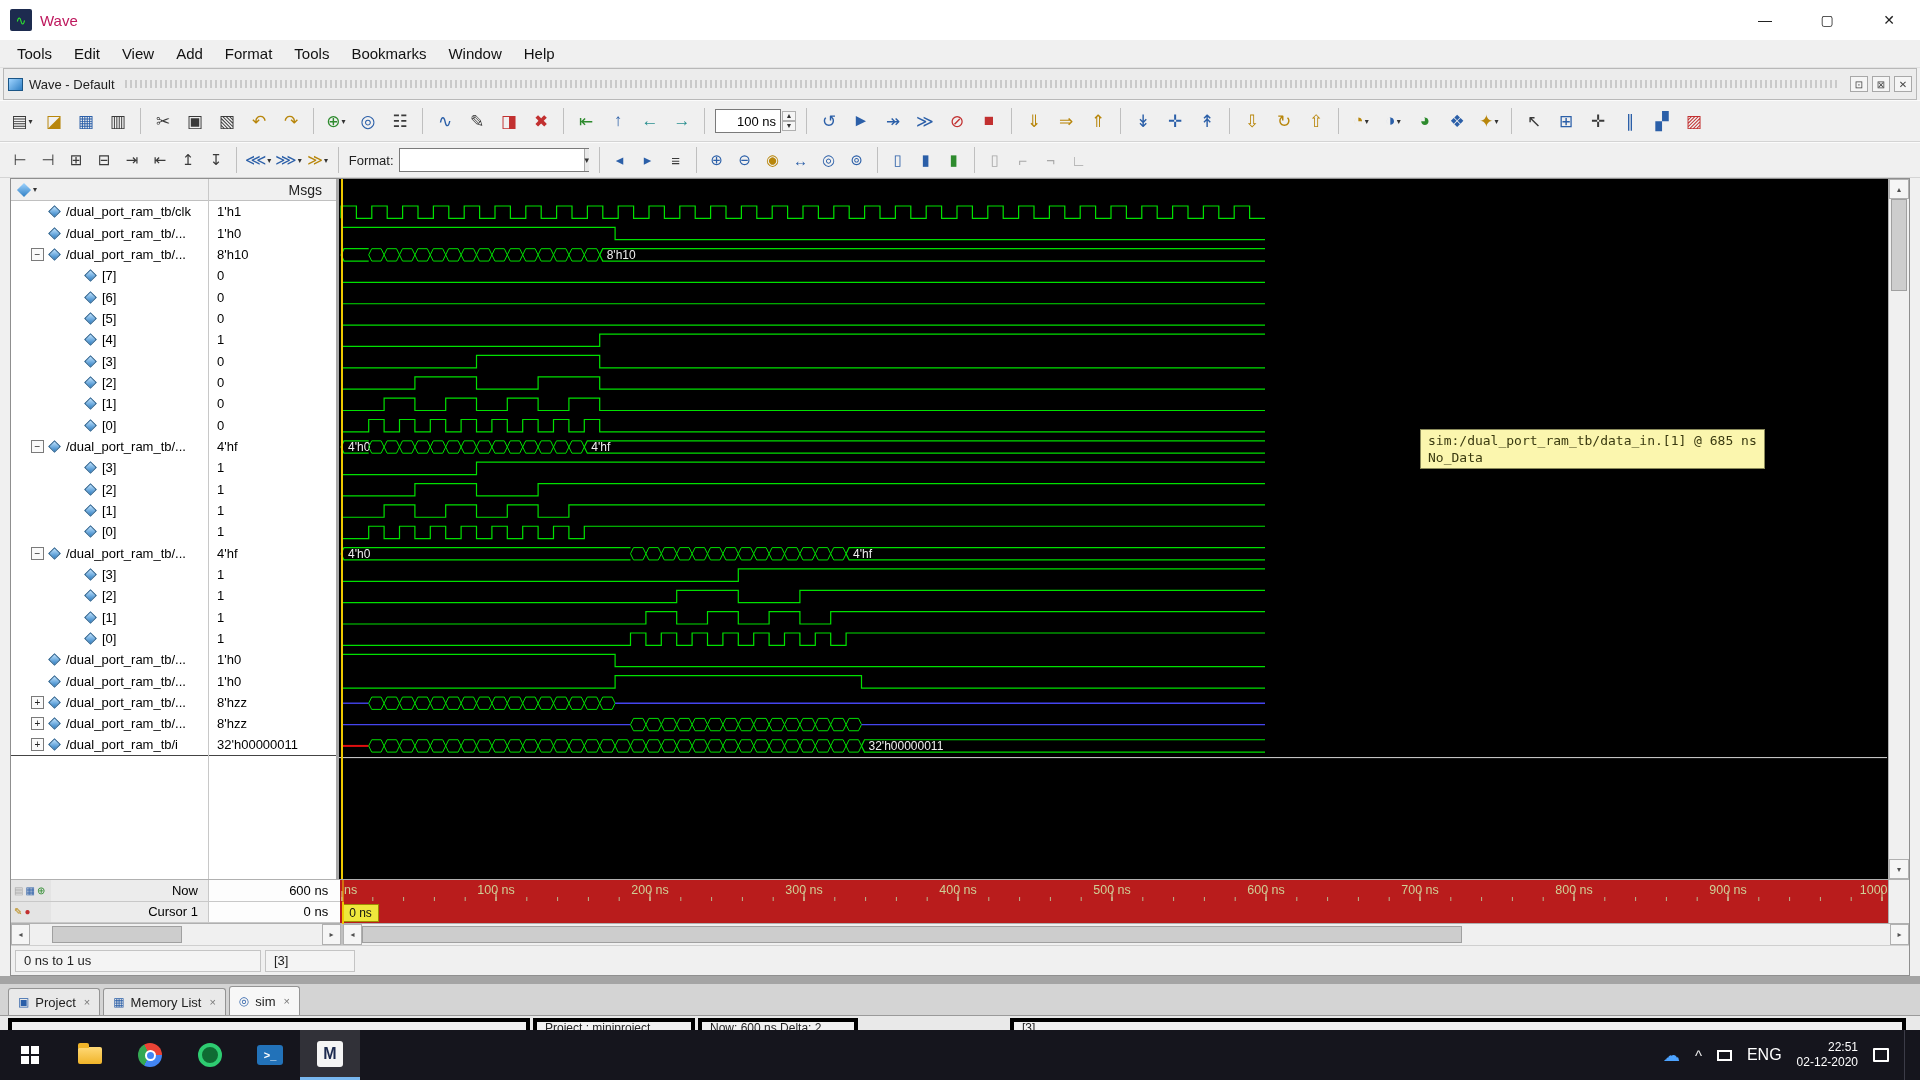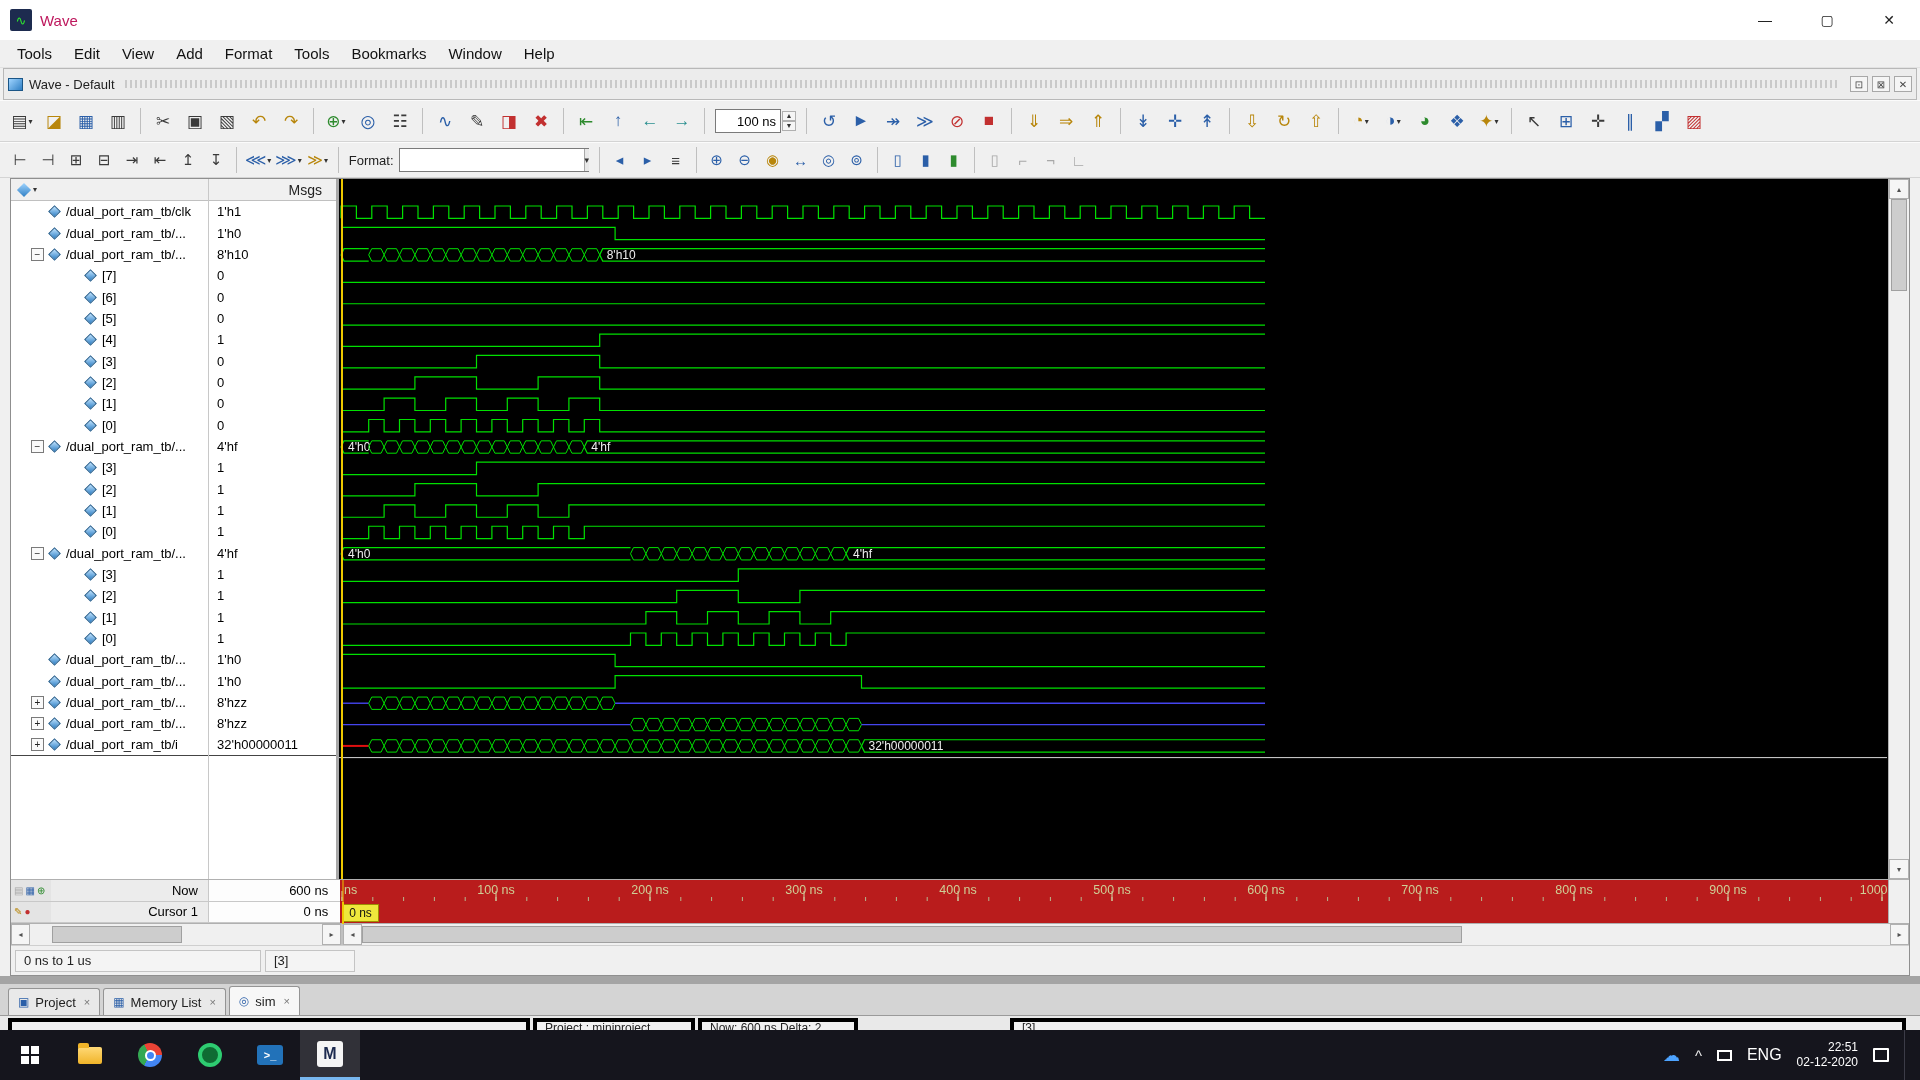--- a/index.html
+++ b/index.html
@@ -690,20 +690,24 @@
           <path d="M291.5,523.575L294.5,529.75L303.9,529.75L306.9,523.575M306.9,523.575L309.9,529.75L319.3,529.75L322.3,523.575M322.3,523.575L325.3,529.75L334.7,529.75L337.7,523.575M337.7,523.575L340.7,529.75L350.1,529.75L353.1,523.575M353.1,523.575L356.1,529.75L365.5,529.75L368.5,523.575M368.5,523.575L371.5,529.75L380.9,529.75L383.9,523.575M383.9,523.575L386.9,529.75L396.3,529.75L399.3,523.575M399.3,523.575L402.3,529.75L411.7,529.75L414.7,523.575M414.7,523.575L417.7,529.75L427.1,529.75L430.1,523.575M430.1,523.575L433.1,529.75L442.5,529.75L445.5,523.575M445.5,523.575L448.5,529.75L457.9,529.75L460.9,523.575M460.9,523.575L463.9,529.75L473.3,529.75L476.3,523.575M476.3,523.575L479.3,529.75L488.7,529.75L491.7,523.575M491.7,523.575L494.7,529.75L504.1,529.75L507.1,523.575M507.1,523.575L510.1,529.75L519.5,529.75L522.5,523.575" stroke="#00e000" fill="none" stroke-width="1"></path>
           <path d="M522.5,523.575L926,523.575" stroke="#4545ee" fill="none" stroke-width="1.4"></path>
           <path d="M2,544.925L29.7,544.925" stroke="#e01010" fill="none" stroke-width="2"></path>
           <path d="M29.7,544.925L32.7,538.75L42.1,538.75L45.1,544.925M45.1,544.925L48.1,538.75L57.5,538.75L60.5,544.925M60.5,544.925L63.5,538.75L72.9,538.75L75.9,544.925M75.9,544.925L78.9,538.75L88.3,538.75L91.3,544.925M91.3,544.925L94.3,538.75L103.7,538.75L106.7,544.925M106.7,544.925L109.7,538.75L119.1,538.75L122.1,544.925M122.1,544.925L125.1,538.75L134.5,538.75L137.5,544.925M137.5,544.925L140.5,538.75L149.9,538.75L152.9,544.925M152.9,544.925L155.9,538.75L165.3,538.75L168.3,544.925M168.3,544.925L171.3,538.75L180.7,538.75L183.7,544.925M183.7,544.925L186.7,538.75L196.1,538.75L199.1,544.925M199.1,544.925L202.1,538.75L211.5,538.75L214.5,544.925M214.5,544.925L217.5,538.75L226.9,538.75L229.9,544.925M229.9,544.925L232.9,538.75L242.3,538.75L245.3,544.925M245.3,544.925L248.3,538.75L257.7,538.75L260.7,544.925M260.7,544.925L263.7,538.75L273.1,538.75L276.1,544.925M276.1,544.925L279.1,538.75L288.5,538.75L291.5,544.925M291.5,544.925L294.5,538.75L303.9,538.75L306.9,544.925M306.9,544.925L309.9,538.75L319.3,538.75L322.3,544.925M322.3,544.925L325.3,538.75L334.7,538.75L337.7,544.925M337.7,544.925L340.7,538.75L350.1,538.75L353.1,544.925M353.1,544.925L356.1,538.75L365.5,538.75L368.5,544.925M368.5,544.925L371.5,538.75L380.9,538.75L383.9,544.925M383.9,544.925L386.9,538.75L396.3,538.75L399.3,544.925M399.3,544.925L402.3,538.75L411.7,538.75L414.7,544.925M414.7,544.925L417.7,538.75L427.1,538.75L430.1,544.925M430.1,544.925L433.1,538.75L442.5,538.75L445.5,544.925M445.5,544.925L448.5,538.75L457.9,538.75L460.9,544.925M460.9,544.925L463.9,538.75L473.3,538.75L476.3,544.925M476.3,544.925L479.3,538.75L488.7,538.75L491.7,544.925M491.7,544.925L494.7,538.75L504.1,538.75L507.1,544.925M507.1,544.925L510.1,538.75L519.5,538.75L522.5,544.925" stroke="#00e000" fill="none" stroke-width="1"></path>
           <path d="M29.7,544.925L32.7,551.1L42.1,551.1L45.1,544.925M45.1,544.925L48.1,551.1L57.5,551.1L60.5,544.925M60.5,544.925L63.5,551.1L72.9,551.1L75.9,544.925M75.9,544.925L78.9,551.1L88.3,551.1L91.3,544.925M91.3,544.925L94.3,551.1L103.7,551.1L106.7,544.925M106.7,544.925L109.7,551.1L119.1,551.1L122.1,544.925M122.1,544.925L125.1,551.1L134.5,551.1L137.5,544.925M137.5,544.925L140.5,551.1L149.9,551.1L152.9,544.925M152.9,544.925L155.9,551.1L165.3,551.1L168.3,544.925M168.3,544.925L171.3,551.1L180.7,551.1L183.7,544.925M183.7,544.925L186.7,551.1L196.1,551.1L199.1,544.925M199.1,544.925L202.1,551.1L211.5,551.1L214.5,544.925M214.5,544.925L217.5,551.1L226.9,551.1L229.9,544.925M229.9,544.925L232.9,551.1L242.3,551.1L245.3,544.925M245.3,544.925L248.3,551.1L257.7,551.1L260.7,544.925M260.7,544.925L263.7,551.1L273.1,551.1L276.1,544.925M276.1,544.925L279.1,551.1L288.5,551.1L291.5,544.925M291.5,544.925L294.5,551.1L303.9,551.1L306.9,544.925M306.9,544.925L309.9,551.1L319.3,551.1L322.3,544.925M322.3,544.925L325.3,551.1L334.7,551.1L337.7,544.925M337.7,544.925L340.7,551.1L350.1,551.1L353.1,544.925M353.1,544.925L356.1,551.1L365.5,551.1L368.5,544.925M368.5,544.925L371.5,551.1L380.9,551.1L383.9,544.925M383.9,544.925L386.9,551.1L396.3,551.1L399.3,544.925M399.3,544.925L402.3,551.1L411.7,551.1L414.7,544.925M414.7,544.925L417.7,551.1L427.1,551.1L430.1,544.925M430.1,544.925L433.1,551.1L442.5,551.1L445.5,544.925M445.5,544.925L448.5,551.1L457.9,551.1L460.9,544.925M460.9,544.925L463.9,551.1L473.3,551.1L476.3,544.925M476.3,544.925L479.3,551.1L488.7,551.1L491.7,544.925M491.7,544.925L494.7,551.1L504.1,551.1L507.1,544.925M507.1,544.925L510.1,551.1L519.5,551.1L522.5,544.925" stroke="#00e000" fill="none" stroke-width="1"></path>
           <path d="M522.5,544.925L525.5,538.75L926,538.75" stroke="#00e000" fill="none" stroke-width="1.2"></path>
           <path d="M522.5,544.925L525.5,551.1L926,551.1" stroke="#00e000" fill="none" stroke-width="1.2"></path>
           <text x="529.5" y="548.925" fill="#f0f0f0" font-size="12" font-family="Liberation Sans, sans-serif">32'h00000011</text>
           <path d="M0,556.6L1548,556.6" stroke="#d8d8d8" fill="none" stroke-width="1"></path>
         </svg>
+      <div class="tooltip">
+        <div>sim:/dual_port_ram_tb/data_in.[1] @ 685 ns</div>
+        <div>No_Data</div>
+      </div>
     </div>
     <div class="vscroll">
       <div class="sc-btn">▴</div>
       <div class="track">
           <div class="vthumb"></div>
         </div>
       <div class="sc-btn">▾</div>
     </div>
   </div>
 

